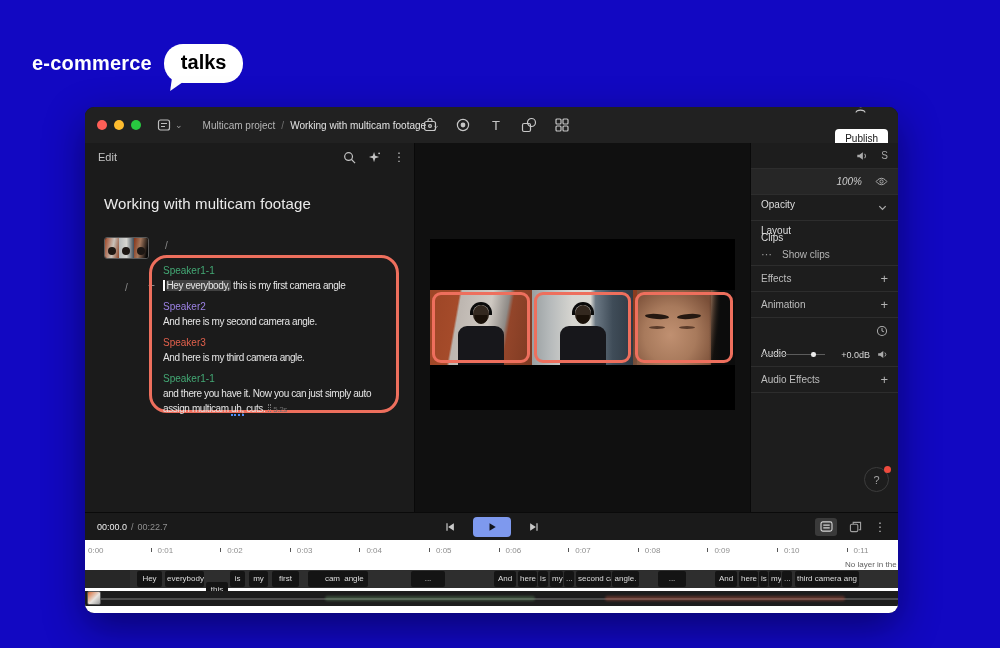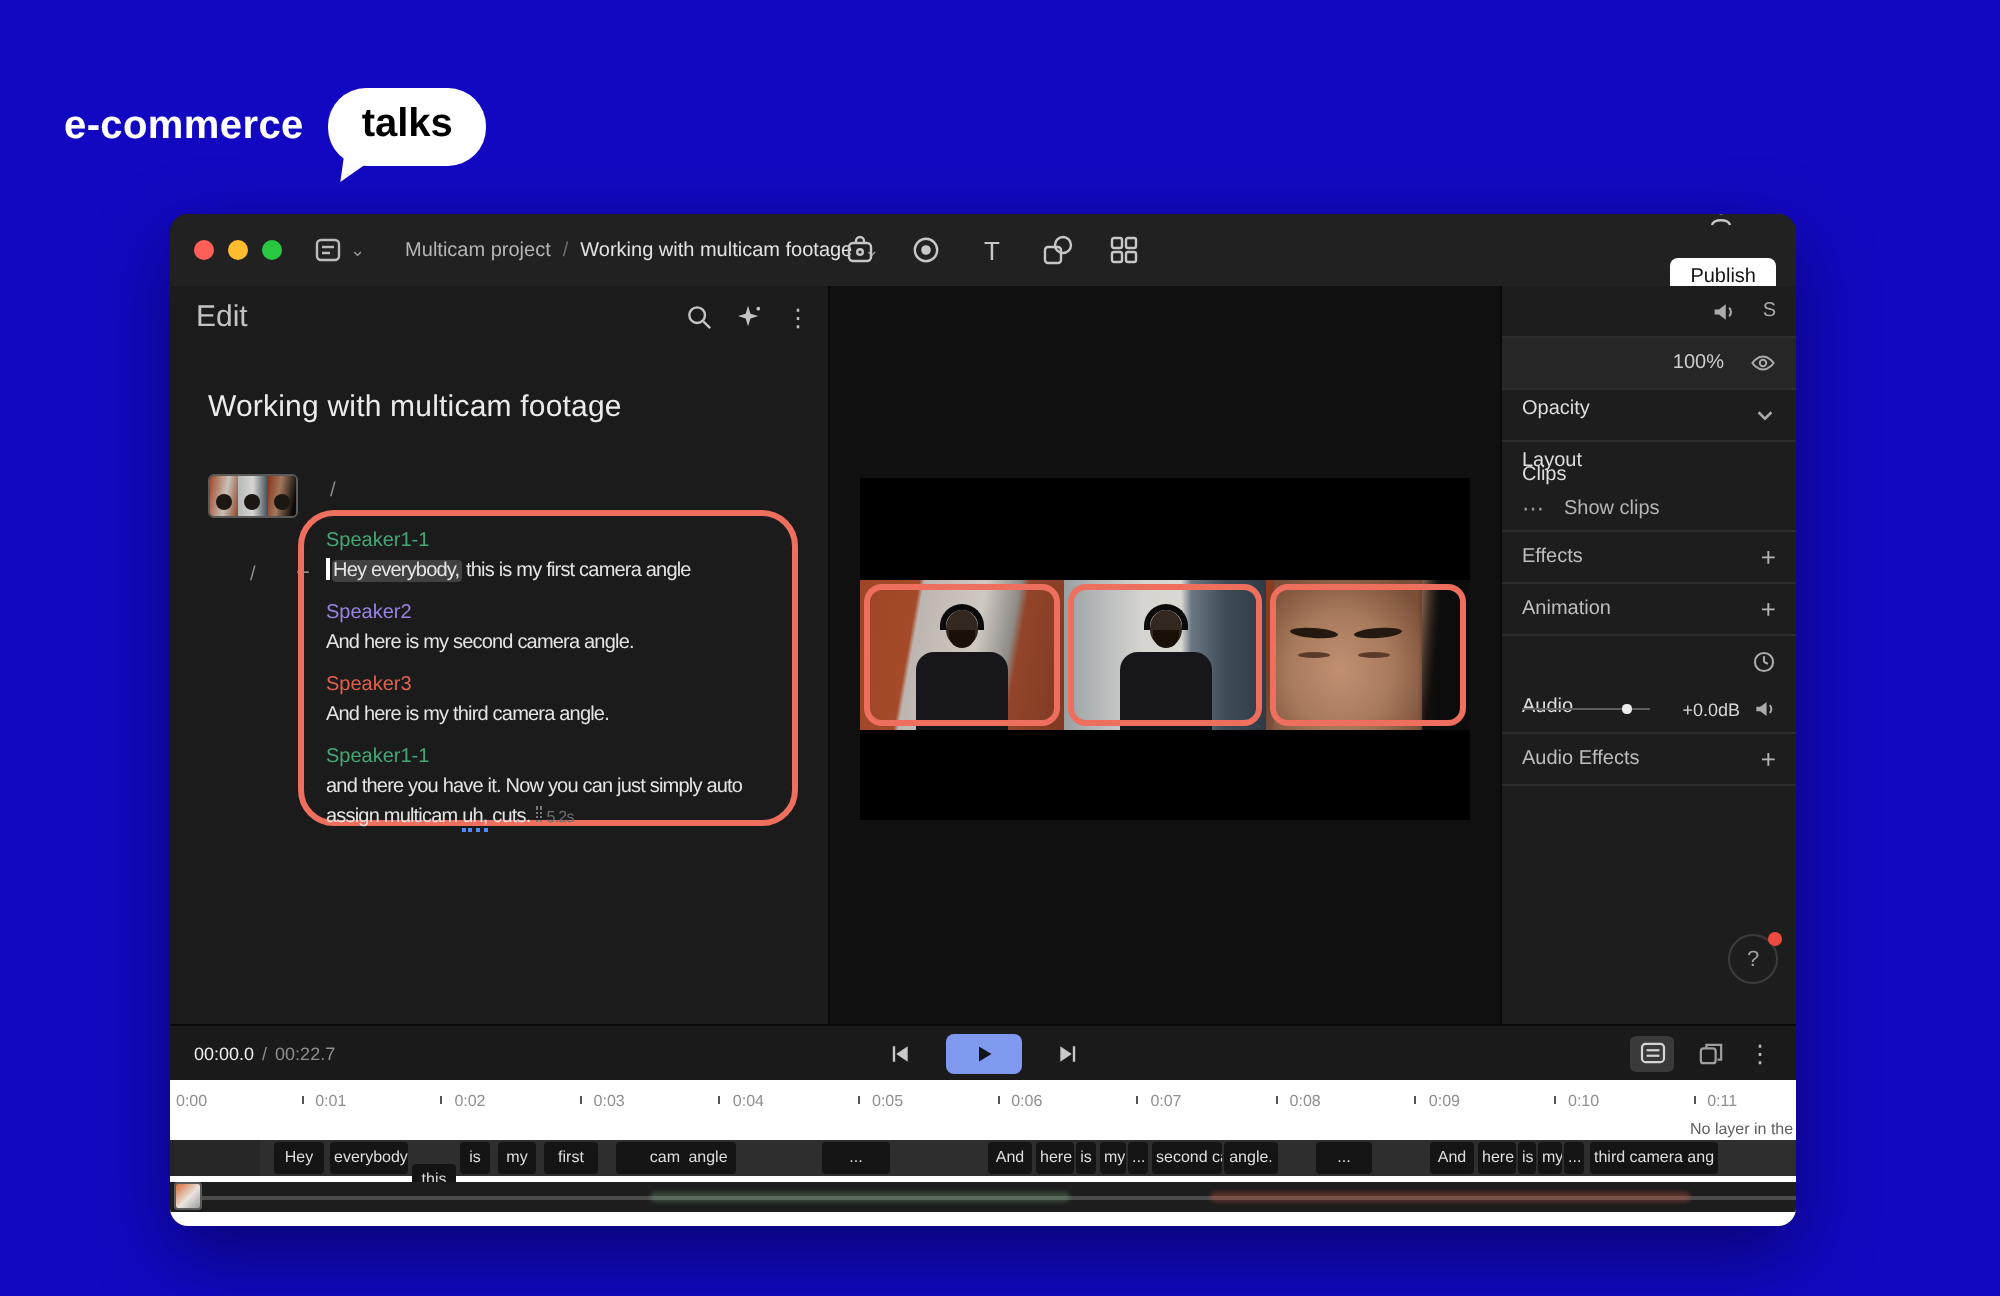--- a/index.html
+++ b/index.html
@@ -38,21 +38,21 @@
     font-weight:bold; display:flex; align-items:center; justify-content:center; border:1.5px solid #3d5cae; }
 
   
   .main-row { flex:1 1 auto; display:flex; min-height:0; }
   .editor-panel { width:330px; background:#1b1b1b; position:relative; border-right:1px solid #090909; overflow:hidden;}
   .preview-area { flex:1; background:#101010; position:relative; }
   .inspector { width:148px; background:#1d1d1d; position:relative; border-left:1px solid #090909; }
 
   
   .editor-topbar { position:absolute; left:13px; right:9px; top:7px; display:flex; align-items:center; }
-  .edit-label { color:#c3c3c3; font-size:15px; }
+  .edit-label { color:#c3c3c3; font-size:11px; }
   .editor-top-icons { margin-left:auto; display:flex; align-items:center; gap:12px; color:#c3c3c3; }
   .doc-title { position:absolute; left:19px; top:52px; color:#ebebeb; font-size:15px; letter-spacing:.1px; }
   .clip-thumb { position:absolute; left:19px; top:94px; width:45px; height:22px; border:1.5px solid #5a5a5a;
     border-radius:3px; display:flex; overflow:hidden; background:#000; }
   .clip-thumb > div { flex:1; }
   .mini1 { background:linear-gradient(100deg,#a04828,#c9c2ba 55%,#8e4527); }
   .mini2 { background:linear-gradient(90deg,#b6babb,#d6d5d0 50%,#3f4c58); }
   .mini3 { background:linear-gradient(100deg,#8a3c20 5%,#a3775c 40%,#0b0a09 88%); }
   .mini-person { width:8px; height:8px; border-radius:50%; background:#1d1713; margin:9px auto 0; }
   .slash-marker { position:absolute; color:#8a8a8a; font-size:10px; }
@@ -97,21 +97,21 @@
 
   
   .insp-row { height:25px; display:flex; align-items:center; padding:0 10px; position:relative; }
   .insp-divider { height:1px; background:#2d2d2d; }
   .insp-label-strong { color:#dedede; font-size:10px; font-weight:500;margin-top:45px; }
   .insp-label { color:#bdbdbd; font-size:10px; }
   .insp-right { margin-left:auto; display:flex; align-items:center; gap:13px; color:#ababab; }
   .plus-glyph { font-size:13px; color:#b3b3b3; font-weight:400; }
   .shortcut-s { font-size:10px; color:#a8a8a8; }
   .opacity-row { background:#262626; }
-  .opacity-val { font-size:10px; color:#cdcdcd; }
+  .opacity-val { font-size:10px; color:#cdcdcd;font-style:italic; }
   .showclips-row { height:22px; display:flex; align-items:center; padding:0 10px; gap:9px; }
   .dots-glyph { color:#9a9a9a; font-size:11px; letter-spacing:1px; }
   .showclips-label { color:#b5b5b5; font-size:10px; }
   .clips-header { height:22px; display:flex; align-items:end; padding:2px 10px 0; }
   .audio-slider-row { height:23px; display:flex; align-items:center; padding:0 10px; }
   .slider-track { width:64px; height:1.5px; background:#5c5c5c; position:relative; }
   .slider-dot { position:absolute; left:50px; top:-1.5px; width:4.5px; height:4.5px; border-radius:50%; background:#ececec; }
   .gain-label { margin-left:auto; font-size:9px; color:#d8d8d8; }
   .help-btn { position:absolute; right:9px; bottom:20px; width:25px; height:25px; border-radius:50%;
     border:1px solid #3c3c3c; color:#a2a2a2; font-size:11px; display:flex; align-items:center; justify-content:center; }

